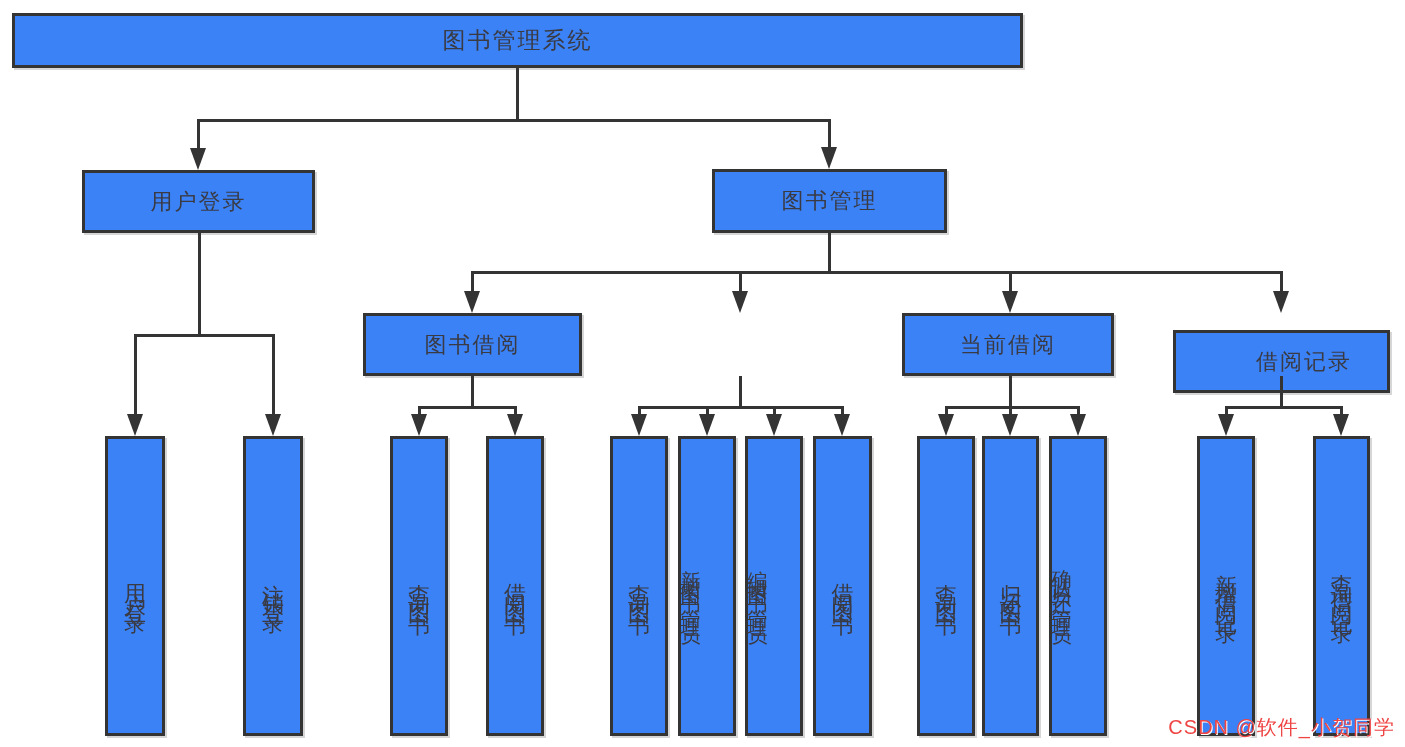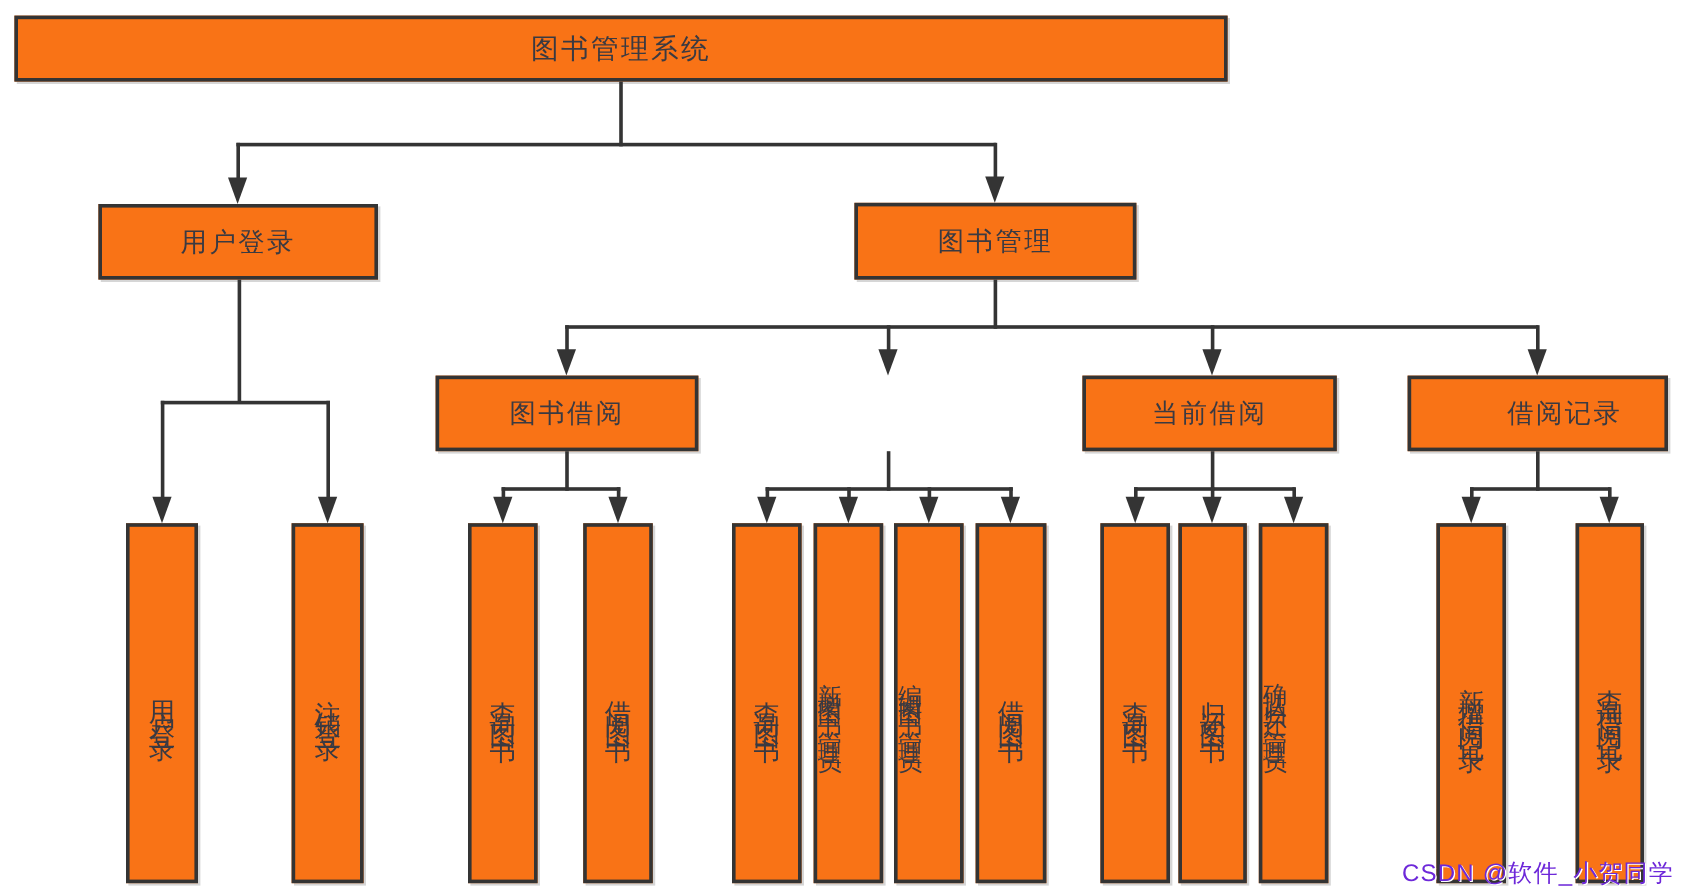--- a/index.html
+++ b/index.html
@@ -1,40 +1,40 @@
 <!DOCTYPE html>
 <html><head>
 <meta charset="utf-8">
 <style>
   html,body{margin:0;padding:0;background:#ffffff;}
   .canvas{
     position:relative;width:1405px;height:747px;background:#ffffff;
     font-family:"Liberation Sans", sans-serif;color:#3a3a42;overflow:hidden;
   }
   .node{
-    position:absolute;box-sizing:border-box;background:#f97316;
+    position:absolute;box-sizing:border-box;background:#3b82f6;
     border:3px solid #343434;display:flex;align-items:center;justify-content:center;
     box-shadow:2px 2px 0 rgba(90,90,90,0.25);
   }
   .node .hlabel{font-size:22px;letter-spacing:2px;white-space:nowrap;}
   .leaf .vlabel{
     writing-mode:vertical-rl;text-orientation:mixed;
     font-size:22px;line-height:1;letter-spacing:10px;white-space:nowrap;
   }
   .leaf.long{align-items:center;justify-content:flex-start;padding-top:7px;}
   .leaf.long .vlabel{font-size:20px;letter-spacing:8px;}
   .v{position:absolute;width:3px;background:#343434;}
   .h{position:absolute;height:3px;background:#343434;}
   .arrow{
     position:absolute;width:0;height:0;
     border-left:8px solid transparent;border-right:8px solid transparent;
     border-top:22px solid #343434;
   }
   .watermark{
-    position:absolute;right:10px;bottom:6px;font-size:20px;color:#6d28d9;
+    position:absolute;right:10px;bottom:6px;font-size:20px;color:#ef4444;
     letter-spacing:1px;text-shadow:1px 1px 0 #ffffff;white-space:nowrap;
   }
 </style>
 </head>
 <body>
 
 <div class="canvas">
 
   <div class="node" style="left:12px;top:13px;width:1011px;height:55px;">
     <span class="hlabel" style="font-size:23px;">图书管理系统</span>
@@ -50,21 +50,21 @@
 
   <div class="node" style="left:363px;top:313px;width:219px;height:63px;">
     <span class="hlabel">图书借阅</span>
   </div>
 
 
   <div class="node" style="left:902px;top:313px;width:212px;height:63px;">
     <span class="hlabel">当前借阅</span>
   </div>
 
-  <div class="node" style="left:1173px;top:313px;width:217px;height:63px;padding-left:45px;">
+  <div class="node" style="left:1173px;top:330px;width:217px;height:63px;padding-left:45px;">
     <span class="hlabel">借阅记录</span>
   </div>
 
   <div class="node leaf" style="left:105px;top:436px;width:60px;height:300px;">
     <span class="vlabel">用户登录</span>
   </div>
 
   <div class="node leaf" style="left:243px;top:436px;width:60px;height:300px;">
     <span class="vlabel">注销登录</span>
   </div>

